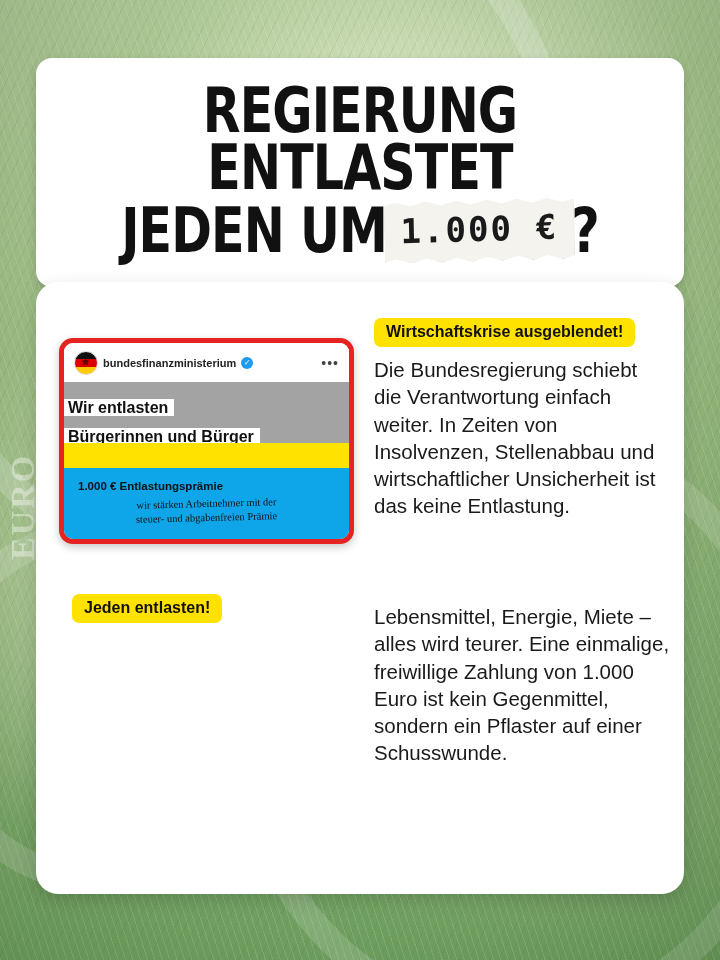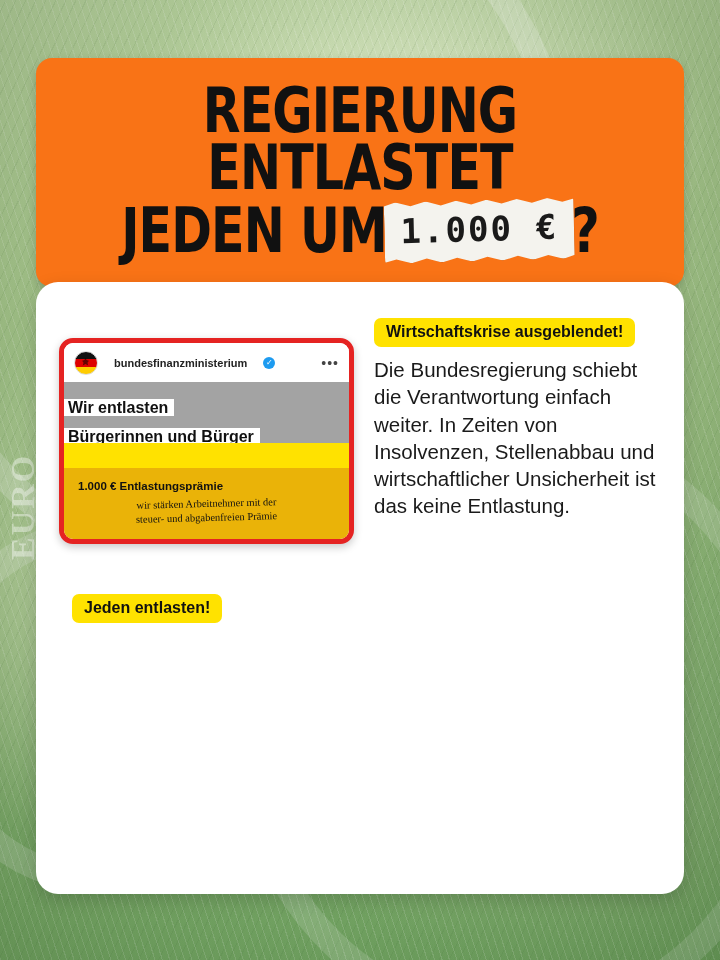--- a/index.html
+++ b/index.html
@@ -57,21 +57,21 @@
     transform-origin: left top;
     font-family: "Liberation Serif", serif;
   }
 
   
   .headline-panel {
     position: absolute;
     left: 36px;
     top: 58px;
     width: 648px;
-    background: #f97316;
+    background: #ffffff;
     border-radius: 16px;
     box-shadow: 0 4px 10px rgba(0,0,0,0.18);
     padding: 24px 18px 26px;
     box-sizing: border-box;
     text-align: center;
   }
   .headline-line {
     font-family: "DejaVu Sans", sans-serif;
     font-weight: 700;
     font-stretch: condensed;
@@ -132,21 +132,21 @@
     background: #ffffff;
     border: 5px solid #e52322;
     border-radius: 14px;
     overflow: hidden;
     box-shadow: 0 3px 8px rgba(0,0,0,0.22);
     box-sizing: border-box;
   }
   .post-header {
     display: flex;
     align-items: center;
-    gap: 16px;
+    gap: 5px;
     padding: 8px 10px 7px;
     background: #fff;
   }
   .post-avatar {
     width: 22px; height: 22px;
     border-radius: 50%;
     background: linear-gradient(180deg, #111 0 33%, #d00 33% 66%, #fc0 66% 100%);
     position: relative;
     flex: none;
     border: 1px solid #ddd;
@@ -198,21 +198,21 @@
   .post-claim {
     display: inline;
     font-size: 16px;
     font-weight: 700;
     color: #111;
     background: #ffffff;
     box-shadow: 6px 0 0 #fff, -6px 0 0 #fff;
     line-height: 1.55;
   }
   .post-footer {
-    background: #eab308;
+    background: #0ea5e9;
     padding: 12px 14px 14px;
     color: #111;
     position: relative;
     z-index: 2;
   }
   .post-footer-title {
     font-size: 11.5px;
     font-weight: 700;
     margin-bottom: 5px;
   }
@@ -294,15 +294,16 @@
   <div class="block block-tr">
     <span class="badge">Wirtschaftskrise ausgeblendet!</span>
     <p>Die Bundesregierung schiebt die Verantwortung einfach weiter. In Zeiten von Insolvenzen, Stellenabbau und wirtschaftlicher Unsicherheit ist das keine Entlastung.</p>
   </div>
 
   <div class="block block-bl">
     <span class="badge">Jeden entlasten!</span>
   </div>
 
   <div class="block block-br">
+    <p>Lebensmittel, Energie, Miete – alles wird teurer. Eine einmalige, freiwillige Zahlung von 1.000 Euro ist kein Gegenmittel, sondern ein Pflaster auf einer Schusswunde.</p>
   </div>
 
 </div>
 
 </body></html>

